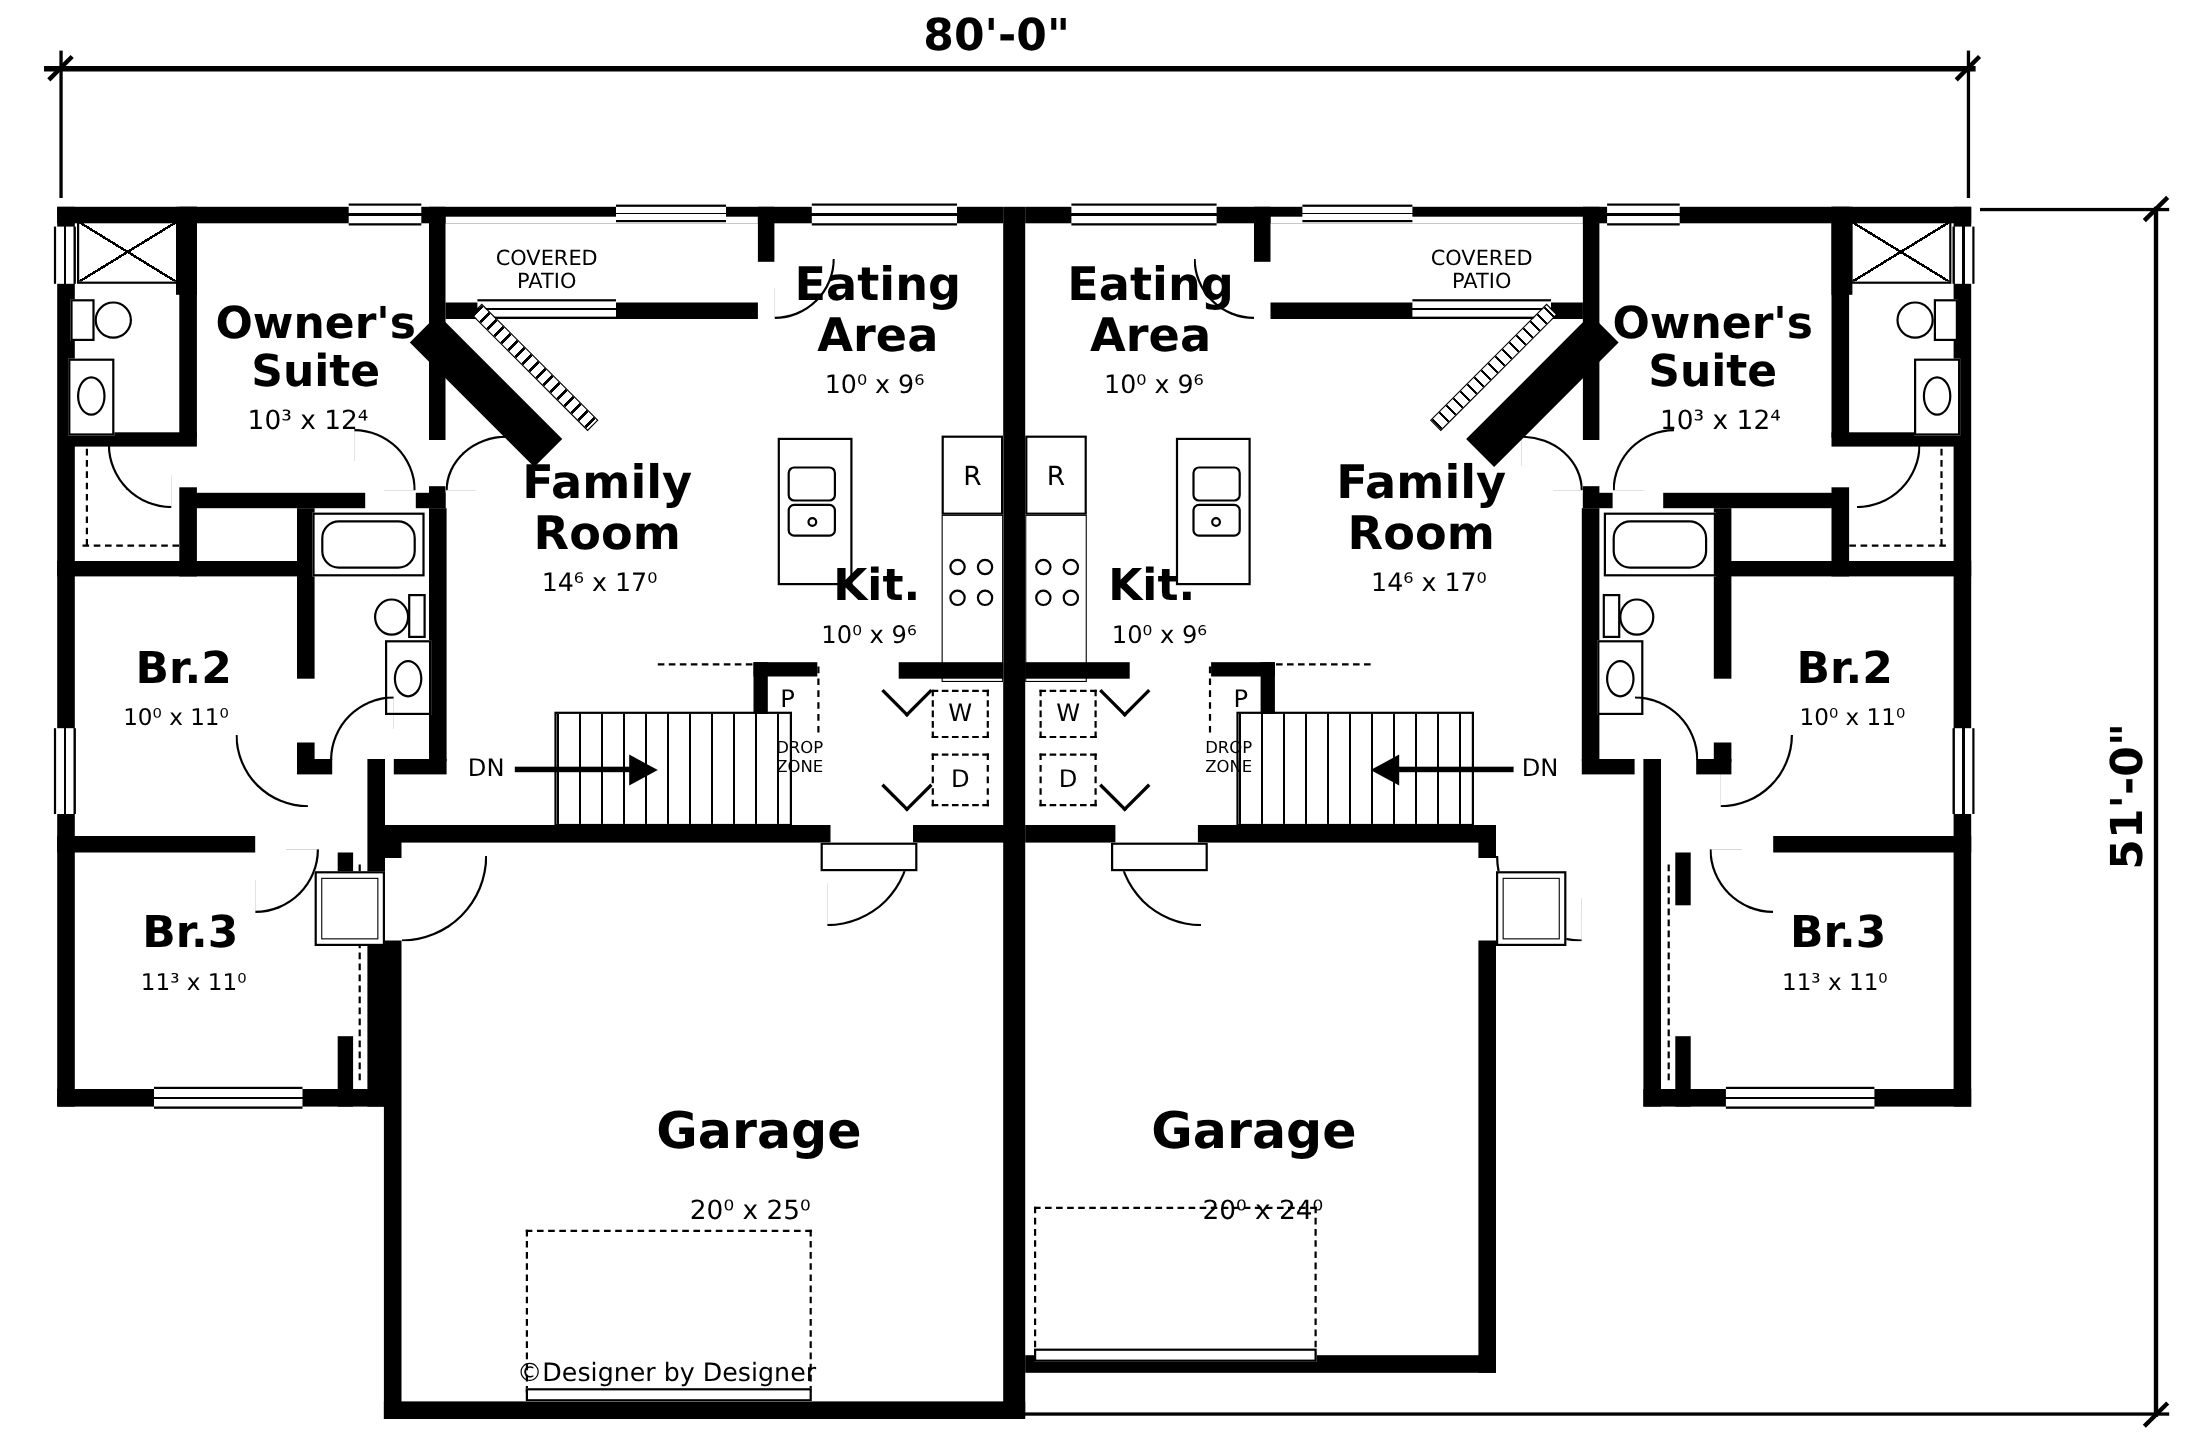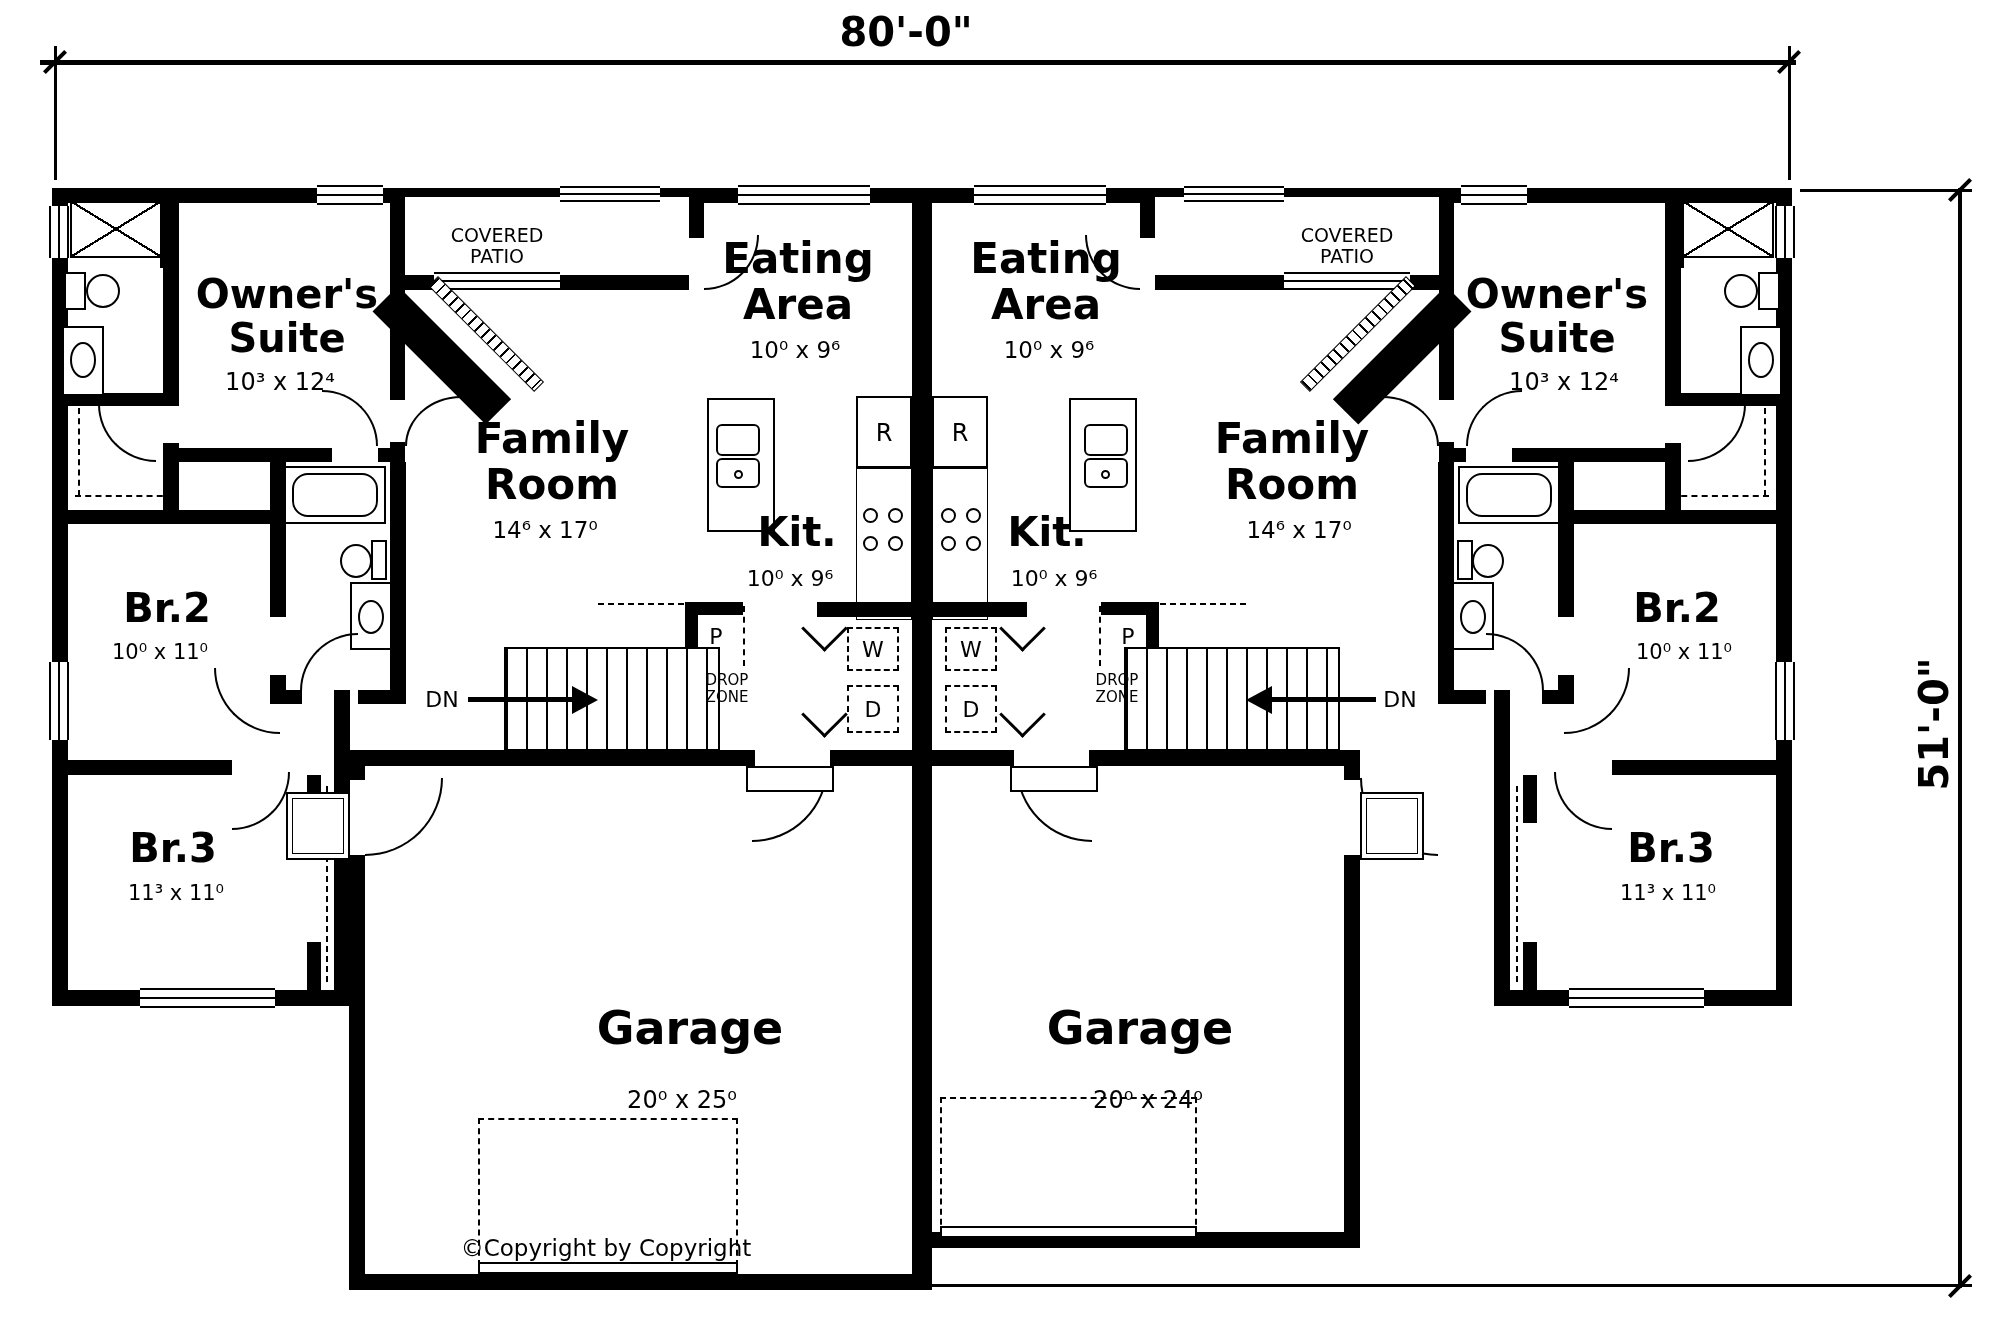--- a/index.html
+++ b/index.html
@@ -286,15 +286,15 @@
   <div class="dm" style="left:1668px;top:893px;font-size:21px">11³ x 11⁰</div>
   <div class="rm nw" style="left:1140px;top:1028px;font-size:46px">Garage</div>
   <div class="dm" style="left:1148px;top:1100px;font-size:24px">20⁰ x 24⁰</div>
   <div class="dm" style="left:960px;top:433px;font-size:24px">R</div>
   <div class="dm" style="left:1128px;top:636px;font-size:22px">P</div>
   <div class="dm" style="left:971px;top:649px;font-size:22px">W</div>
   <div class="dm" style="left:971px;top:709px;font-size:22px">D</div>
   <div class="rm" style="left:1117px;top:688px;font-size:15px;font-weight:normal;width:70px">DROP ZONE</div>
   <div class="rm nw" style="left:1400px;top:700px;font-size:22px;font-weight:normal">DN</div>
 
-  <div class="dm" style="left:606px;top:1248px;font-size:23px">©Copyright by Copyright</div>
+  <div class="dm" style="left:606px;top:1248px;font-size:23px">©Designer by Designer</div>
 
 </div>
 
 </body></html>

